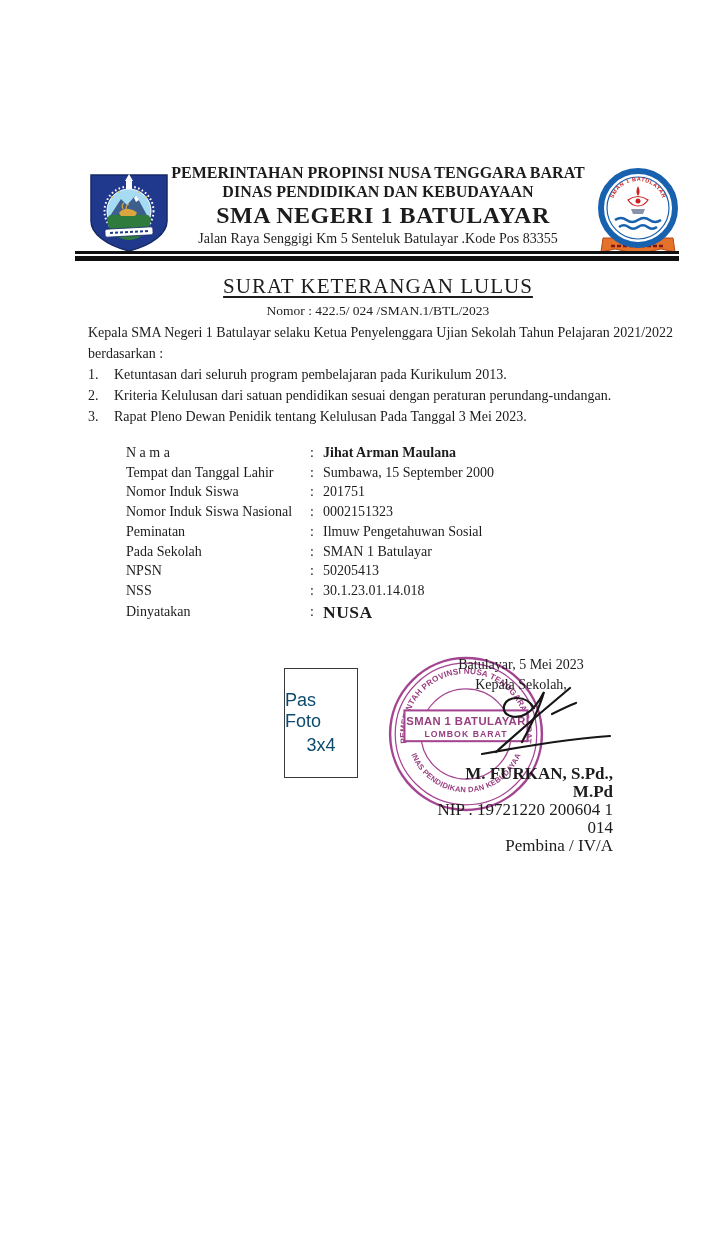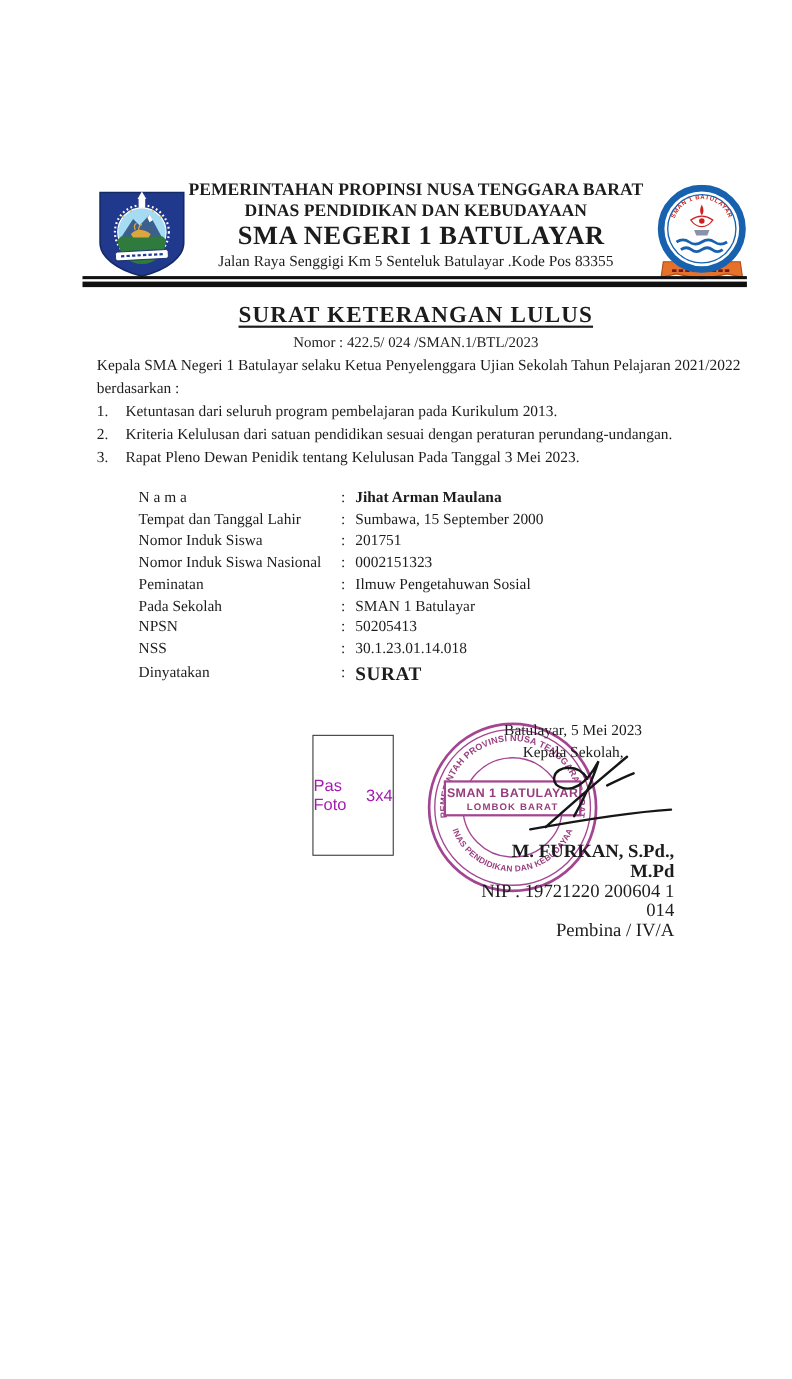--- a/index.html
+++ b/index.html
@@ -15,42 +15,42 @@
   .hdr1 { font-size:16px; font-weight:bold; line-height:19px; }
   .hdr2 { font-size:16px; font-weight:bold; line-height:19px; }
   .hdr3 { font-size:24px; font-weight:bold; line-height:27px; margin-top:1px; letter-spacing:.5px;padding-left:10px; }
   .hdr4 { font-size:14px; line-height:17px; margin-top:1px; }
   .divider { position:absolute; left:57px; top:251px; width:604px; }
   .divider .bar1 { height:3px; background:#101010; }
   .divider .gap  { height:2px; background:#fff; }
   .divider .bar2 { height:5px; background:#101010; }
   
   .title-block { position:absolute; left:60px; top:274px; width:600px; text-align:center; }
-  .doc-title { display:inline-block; font-size:21px; font-weight:bold; letter-spacing:1px;
+  .doc-title { display:inline-block; font-size:21px; font-weight:normal; letter-spacing:1px;
                text-decoration:underline; text-decoration-thickness:2px; text-underline-offset:3px; }
   .doc-number { font-size:13.5px; margin-top:4px; }
   
   .body-flow { position:absolute; left:70px; top:322px; width:588px; font-size:14px; line-height:21px; }
   .list-item { display:flex; }
   .list-item .num { width:26px; flex:0 0 26px; }
   .list-item .txt { flex:1; }
   
   .fields { position:absolute; left:108px; top:443px; width:470px; font-size:14px; }
   .frow { display:flex; line-height:19.7px; }
   .frow .flabel { width:184px; flex:0 0 184px; }
   .frow .fcolon { width:13px; flex:0 0 13px; }
   .frow .fvalue { flex:1; }
   .fvalue.bold { font-weight:bold; }
   .frow.result { margin-top:1px; }
   .frow.result .fvalue { font-size:17.5px; font-weight:bold; letter-spacing:.5px; line-height:20px; }
   
   .photo-box { position:absolute; left:266px; top:668px; width:74px; height:110px;
-               border:1.5px solid #3a3a3a; display:flex; flex-direction:row;
+               border:1.5px solid #3a3a3a; display:flex; flex-direction:column;
                align-items:center; justify-content:center; gap:3px;
-               font-family:"Liberation Sans", sans-serif; font-size:15px; color:#a21caf; }
+               font-family:"Liberation Sans", sans-serif; font-size:18px; color:#0c4a6e; }
   
   .stamp { position:absolute; left:368px; top:654px; width:160px; height:160px; opacity:.9; z-index:1; }
   .date-block { position:absolute; left:428px; top:655px; width:150px; text-align:center;
                 font-size:14px; line-height:20px; z-index:2; }
   .sig { position:absolute; left:438px; top:680px; width:162px; height:88px; z-index:3; }
   .name-block { position:absolute; left:405px; top:765px; width:190px; text-align:right;
                 font-size:17px; line-height:18px; z-index:2; }
   .name-block .sig-name { font-weight:bold; }
 </style>
 </head>
@@ -175,21 +175,21 @@
       <span class="fvalue">50205413</span>
     </div>
     <div class="frow">
       <span class="flabel">NSS</span>
       <span class="fcolon">:</span>
       <span class="fvalue">30.1.23.01.14.018</span>
     </div>
     <div class="frow result">
       <span class="flabel">Dinyatakan</span>
       <span class="fcolon">:</span>
-      <span class="fvalue">SURAT</span>
+      <span class="fvalue">NUSA</span>
     </div>
   </div>
 
   <div class="photo-box">
     <span>Pas Foto</span>
     <span>3x4</span>
   </div>
 
   <div class="stamp">
     <svg viewBox="0 0 156 156" width="160" height="160" aria-hidden="true">

